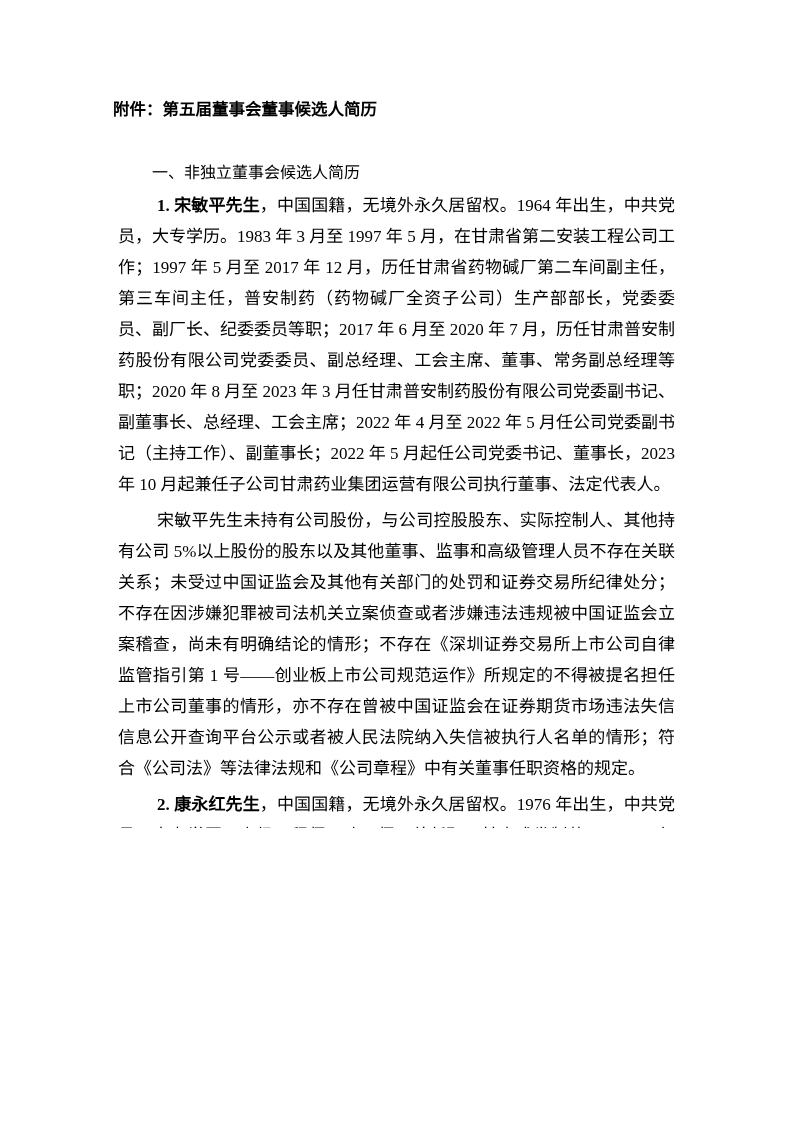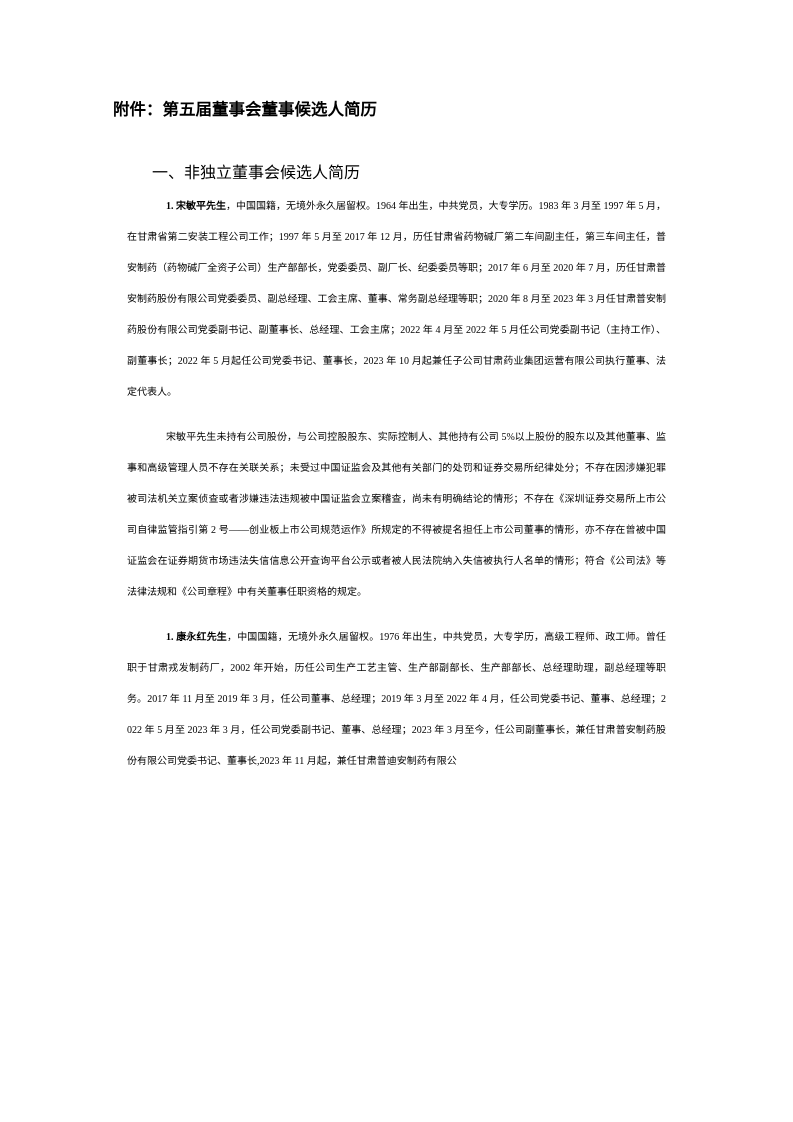--- a/index.html
+++ b/index.html
@@ -26,22 +26,22 @@
     text-align: left;
   }
   .section-heading {
     margin: 32px 0 0 0;
     font-size: 16px;
     font-weight: normal;
     line-height: 31px;
     text-indent: 39px;
   }
   .para {
-    margin: 14px;
-    font-size: 10px;
+    margin: 5px;
+    font-size: 17px;
     line-height: 31px;
     text-align: justify;
     text-justify: inter-character;
     text-indent: 39px;
     word-break: break-all;
   }
   .para.first {
     margin-top: 2px;
   }
   .para .lead {
@@ -52,17 +52,17 @@
 <body>
 
 <div class="page">
 
   <h1 class="doc-title">附件：第五届董事会董事候选人简历</h1>
 
   <h2 class="section-heading">一、非独立董事会候选人简历</h2>
 
   <p class="para first"><b class="lead">1. 宋敏平先生</b><span>，中国国籍，无境外永久居留权。1964 年出生，中共党员，大专学历。1983 年 3 月至 1997 年 5 月，在甘肃省第二安装工程公司工作；1997 年 5 月至 2017 年 12 月，历任甘肃省药物碱厂第二车间副主任，第三车间主任，普安制药（药物碱厂全资子公司）生产部部长，党委委员、副厂长、纪委委员等职；2017 年 6 月至 2020 年 7 月，历任甘肃普安制药股份有限公司党委委员、副总经理、工会主席、董事、常务副总经理等职；2020 年 8 月至 2023 年 3 月任甘肃普安制药股份有限公司党委副书记、副董事长、总经理、工会主席；2022 年 4 月至 2022 年 5 月任公司党委副书记（主持工作）、副董事长；2022 年 5 月起任公司党委书记、董事长，2023 年 10 月起兼任子公司甘肃药业集团运营有限公司执行董事、法定代表人。</span></p>
 
-  <p class="para"><span>宋敏平先生未持有公司股份，与公司控股股东、实际控制人、其他持有公司 5%以上股份的股东以及其他董事、监事和高级管理人员不存在关联关系；未受过中国证监会及其他有关部门的处罚和证券交易所纪律处分；不存在因涉嫌犯罪被司法机关立案侦查或者涉嫌违法违规被中国证监会立案稽查，尚未有明确结论的情形；不存在《深圳证券交易所上市公司自律监管指引第 2 号——创业板上市公司规范运作》所规定的不得被提名担任上市公司董事的情形，亦不存在曾被中国证监会在证券期货市场违法失信信息公开查询平台公示或者被人民法院纳入失信被执行人名单的情形；符合《公司法》等法律法规和《公司章程》中有关董事任职资格的规定。</span></p>
+  <p class="para"><span>宋敏平先生未持有公司股份，与公司控股股东、实际控制人、其他持有公司 5%以上股份的股东以及其他董事、监事和高级管理人员不存在关联关系；未受过中国证监会及其他有关部门的处罚和证券交易所纪律处分；不存在因涉嫌犯罪被司法机关立案侦查或者涉嫌违法违规被中国证监会立案稽查，尚未有明确结论的情形；不存在《深圳证券交易所上市公司自律监管指引第 1 号——创业板上市公司规范运作》所规定的不得被提名担任上市公司董事的情形，亦不存在曾被中国证监会在证券期货市场违法失信信息公开查询平台公示或者被人民法院纳入失信被执行人名单的情形；符合《公司法》等法律法规和《公司章程》中有关董事任职资格的规定。</span></p>
 
-  <p class="para"><b class="lead">1. 康永红先生</b><span>，中国国籍，无境外永久居留权。1976 年出生，中共党员，大专学历，高级工程师、政工师。曾任职于甘肃戎发制药厂，2002 年开始，历任公司生产工艺主管、生产部副部长、生产部部长、总经理助理，副总经理等职务。2017 年 11 月至 2019 年 3 月，任公司董事、总经理；2019 年 3 月至 2022 年 4 月，任公司党委书记、董事、总经理；2022 年 5 月至 2023 年 3 月，任公司党委副书记、董事、总经理；2023 年 3 月至今，任公司副董事长，兼任甘肃普安制药股份有限公司党委书记、董事长,2023 年 11 月起，兼任甘肃普迪安制药有限公</span></p>
+  <p class="para"><b class="lead">2. 康永红先生</b><span>，中国国籍，无境外永久居留权。1976 年出生，中共党员，大专学历，高级工程师、政工师。曾任职于甘肃戎发制药厂，2002 年开始，历任公司生产工艺主管、生产部副部长、生产部部长、总经理助理，副总经理等职务。2017 年 11 月至 2019 年 3 月，任公司董事、总经理；2019 年 3 月至 2022 年 4 月，任公司党委书记、董事、总经理；2022 年 5 月至 2023 年 3 月，任公司党委副书记、董事、总经理；2023 年 3 月至今，任公司副董事长，兼任甘肃普安制药股份有限公司党委书记、董事长,2023 年 11 月起，兼任甘肃普迪安制药有限公</span></p>
 
 </div>
 
 </body></html>

